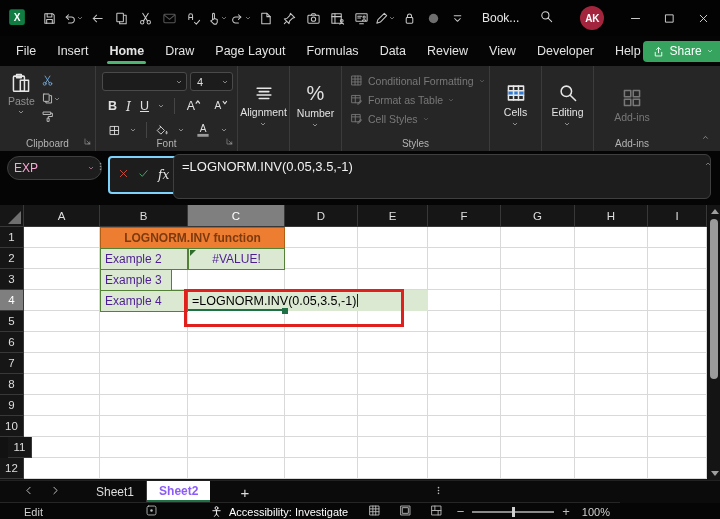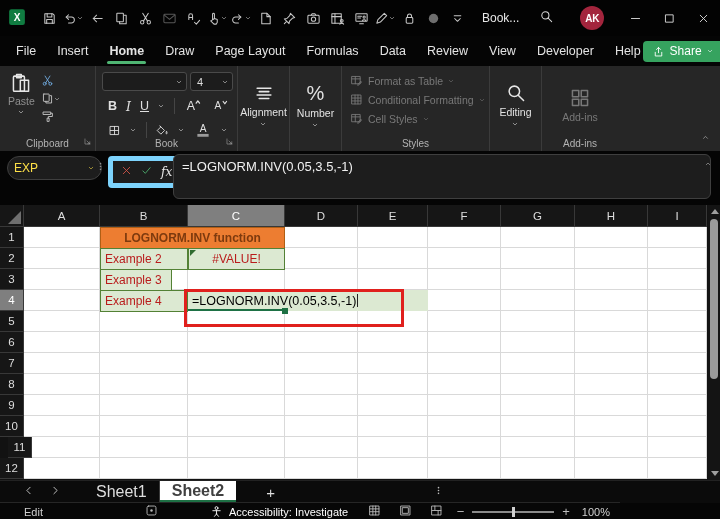--- a/index.html
+++ b/index.html
@@ -61,38 +61,38 @@
   #g-align,#g-number,#g-cells,#g-edit{width:52px;}
   #g-styles{width:148px;}
   #styles-list{padding:8px 0 0 8px;display:flex;flex-direction:column;gap:6px;}
   .style-item{display:flex;align-items:center;gap:5px;color:#787878;font-size:10.5px;white-space:nowrap;}
   #g-addins{width:76px;border-right:none;}
   #ribbon-collapse{position:absolute;right:10px;bottom:6px;color:#bdbdbd;}
   .pct{font-size:20px;color:#e0e0e0;font-weight:normal;}
   
   #formulabar{position:absolute;left:0;top:151px;width:720px;height:54px;background:#050505;}
   #name-box{position:absolute;left:7px;top:5px;width:81px;height:22px;background:#1d1d1d;border:1px solid #3f3f3f;
-            border-radius:12px;display:flex;align-items:center;justify-content:space-between;padding:0 6px;color:#fde047;}
+            border-radius:12px;display:flex;align-items:center;justify-content:space-between;padding:0 6px;color:#f9a8d4;}
   #fb-dots{position:absolute;left:94px;top:9px;color:#8f8f8f;}
-  #fb-btns{position:absolute;left:108px;top:5px;width:60px;height:22px;background:#1d1d1d;border:5px solid #7dd3fc;
-           border-radius:4px;display:flex;align-items:center;justify-content:space-around;padding:0 3px;}
+  #fb-btns{position:absolute;left:108px;top:5px;width:60px;height:22px;background:#1d1d1d;border:2px solid #7dd3fc;
+           border-radius:4px;display:flex;align-items:center;justify-content:space-around;padding:6px 3px;}
   .fb-x{color:#d05348;}
   .fb-ok{color:#4caf6e;}
   #fb-fx{color:#e8e8e8;font-family:"DejaVu Serif",serif;font-style:italic;font-size:12px;}
   #formula-input{position:absolute;left:173px;top:3px;width:538px;height:45px;background:#1d1d1d;border:1px solid #3f3f3f;
                  border-radius:6px;box-sizing:border-box;color:#f0f0f0;font-size:13px;padding:4px 8px;}
   #fb-collapse{position:absolute;right:8px;top:6px;color:#bdbdbd;}
   
   #grid{position:absolute;left:0;top:205px;width:720px;height:275px;background:#121212;}
   .ghead{position:absolute;background:#161616;color:#dedede;display:flex;align-items:center;justify-content:center;
          font-size:11.5px;box-sizing:border-box;border-right:1px solid #383838;border-bottom:1px solid #383838;}
   .ghead.sel{background:#7f7f7f;color:#fff;}
   .sheet-bg{position:absolute;background:#fff;}
   .gline{position:absolute;background:#d9d9d9;}
-  .cell{position:absolute;box-sizing:border-box;display:flex;align-items:center;color:#b91c1c;font-size:12px;
+  .cell{position:absolute;box-sizing:border-box;display:flex;align-items:center;color:#4c1d95;font-size:12px;
         white-space:nowrap;overflow:hidden;}
   .cell.center{justify-content:center;}
   .cell.left span{padding-left:4px;}
   .cell.orange{background:#ed7d31;color:#7d3a0e;font-weight:bold;border:1px solid #b05e14;}
   .cell.green{background:#dce9d2;border:1px solid #538135;}
   .tri{position:absolute;left:1px;top:1px;width:0;height:0;border-top:6px solid #2f6b2f;border-right:6px solid transparent;}
   .band{position:absolute;background:#dce9d2;}
   .cellt{position:absolute;display:flex;align-items:center;color:#000;font-size:12.5px;white-space:nowrap;}
   .cellt .ctext{padding-left:4px;}
   .caret{display:inline-block;width:1px;height:13px;background:#222;margin-left:1px;}
@@ -101,22 +101,22 @@
   .ann{position:absolute;border:3px solid #e0201d;box-sizing:border-box;z-index:6;pointer-events:none;}
   .corner-tri{position:absolute;right:2px;bottom:2px;width:0;height:0;border-left:13px solid transparent;border-bottom:13px solid #6f6f6f;}
   #vscroll{position:absolute;left:708px;top:0;width:12px;height:275px;background:#141414;}
   #vthumb{position:absolute;left:2px;top:14px;width:8px;height:160px;border-radius:4px;background:#9a9a9a;}
   .arr{position:absolute;width:0;height:0;}
   
   #sheetbar{position:absolute;left:0;top:480px;width:720px;height:22px;background:#0b0b0b;border-top:1px solid #222;
             display:flex;align-items:center;}
   .nav-chev{color:#cfcfcf;margin-left:22px;}
   #tabs{display:flex;align-items:stretch;height:22px;margin-left:22px;}
-  .tab{display:flex;align-items:center;padding:0 12px;color:#dedede;font-size:16px;border-right:1px solid #3a3a3a;}
-  .tab.active{background:#fff;color:#404040;font-weight:bold;border-bottom:3px solid #1e7145;box-sizing:border-box;border-right:none;text-align:right;}
+  .tab{display:flex;align-items:center;padding:0 12px;color:#dedede;font-size:12px;border-right:1px solid #3a3a3a;}
+  .tab.active{background:#fff;color:#8b5cf6;font-weight:bold;border-bottom:3px solid #1e7145;box-sizing:border-box;border-right:none;text-align:right;}
   #add-sheet{margin-left:30px;color:#dedede;font-size:15px;}
   #tab-dots{position:absolute;left:432px;color:#bdbdbd;}
   
   #statusbar{position:absolute;left:0;top:502px;width:620px;height:17px;background:#070707;border-top:1px solid #262626;
              display:flex;align-items:center;font-size:11px;color:#cfcfcf;}
   #sb-mode{margin-left:24px;}
   #sb-macro{margin-left:102px;color:#bdbdbd;}
   #sb-a11y{margin-left:52px;display:flex;align-items:center;gap:6px;color:#fff;font-weight:normal;}
   #sb-right{margin-left:auto;display:flex;align-items:center;margin-right:10px;color:#bdbdbd;}
   .viewic{margin-left:18px;}
@@ -422,21 +422,21 @@
         <span class="tbtn">
             <svg class="ic i18" viewBox="0 0 16 16">
               <text x="8" y="9.5" text-anchor="middle" font-size="9" fill="currentColor" stroke="none">A</text>
               <rect x="3" y="11.5" width="10" height="2.5" fill="#9a9a9a" stroke="none"></rect>
             </svg>
           </span>
         <svg class="ic chev7" viewBox="0 0 16 16">
             <path d="M4.5 6.5L8 10l3.5-3.5"></path>
           </svg>
       </div>
-      <div class="glabel">Book</div>
+      <div class="glabel">Font</div>
       <span class="launcher"><svg class="ic chev9" viewBox="0 0 16 16">
             <path d="M3.5 3.5v9h9"></path>
             <path d="M7 7l5 5M12 8.5V12H8.5"></path>
           </svg></span>
     </div>
 
     <div class="rgroup" id="g-align">
       <div class="bigbtn">
         <svg class="ic i22" viewBox="0 0 16 16">
             <path d="M3 4.5h10M4.5 7h7M3 9.5h10M4.5 12h7"></path>
@@ -453,56 +453,69 @@
         <span class="pct">%</span>
         <span class="blabel">Number</span>
         <svg class="ic chev7" viewBox="0 0 16 16">
             <path d="M4.5 6.5L8 10l3.5-3.5"></path>
           </svg>
       </div>
     </div>
 
     <div class="rgroup" id="g-styles">
       <div id="styles-list">
-          <div class="style-item">
-            <svg class="ic i13" viewBox="0 0 16 16">
-              <rect x="2.5" y="3" width="10" height="9"></rect>
-              <path d="M2.5 6h10M6.5 3v9"></path>
-              <path d="M9.5 13l4-4 .8.8-4 4z"></path>
-            </svg>
-            <span>Format as Table</span>
-            <svg class="ic chev7" viewBox="0 0 16 16">
-              <path d="M4.5 6.5L8 10l3.5-3.5"></path>
-            </svg>
-          </div>
           <div class="style-item">
             <svg class="ic i13" viewBox="0 0 16 16">
               <rect x="2.5" y="2.5" width="11" height="11"></rect>
               <path d="M2.5 6.2h11M2.5 9.8h11M6.2 2.5v11M9.8 2.5v11"></path>
             </svg>
             <span>Conditional Formatting</span>
             <svg class="ic chev7" viewBox="0 0 16 16">
               <path d="M4.5 6.5L8 10l3.5-3.5"></path>
             </svg>
           </div>
           <div class="style-item">
             <svg class="ic i13" viewBox="0 0 16 16">
               <rect x="2.5" y="3" width="10" height="9"></rect>
               <path d="M2.5 6h10M6.5 3v9"></path>
               <path d="M9.5 13l4-4 .8.8-4 4z"></path>
             </svg>
+            <span>Format as Table</span>
+            <svg class="ic chev7" viewBox="0 0 16 16">
+              <path d="M4.5 6.5L8 10l3.5-3.5"></path>
+            </svg>
+          </div>
+          <div class="style-item">
+            <svg class="ic i13" viewBox="0 0 16 16">
+              <rect x="2.5" y="3" width="10" height="9"></rect>
+              <path d="M2.5 6h10M6.5 3v9"></path>
+              <path d="M9.5 13l4-4 .8.8-4 4z"></path>
+            </svg>
             <span>Cell Styles</span>
             <svg class="ic chev7" viewBox="0 0 16 16">
               <path d="M4.5 6.5L8 10l3.5-3.5"></path>
             </svg>
           </div>
         </div>
       <div class="glabel">Styles</div>
     </div>
 
+    <div class="rgroup" id="g-cells">
+      <div class="bigbtn">
+        <svg class="ic i22" viewBox="0 0 16 16">
+            <rect x="2.5" y="3" width="11" height="10"></rect>
+            <rect x="2.5" y="6.3" width="11" height="3.3" fill="#2e7cd6" stroke="none"></rect>
+            <path d="M2.5 6.3h11M2.5 9.6h11M6.2 3v10M9.8 3v10"></path>
+          </svg>
+        <span class="blabel">Cells</span>
+        <svg class="ic chev7" viewBox="0 0 16 16">
+            <path d="M4.5 6.5L8 10l3.5-3.5"></path>
+          </svg>
+      </div>
+    </div>
 
     <div class="rgroup" id="g-edit">
       <div class="bigbtn">
         <svg class="ic i22" viewBox="0 0 16 16">
             <circle cx="6.8" cy="6.8" r="3.8"></circle>
             <path d="M9.6 9.6L13.5 13.5"></path>
           </svg>
         <span class="blabel">Editing</span>
         <svg class="ic chev7" viewBox="0 0 16 16">
             <path d="M4.5 6.5L8 10l3.5-3.5"></path>

